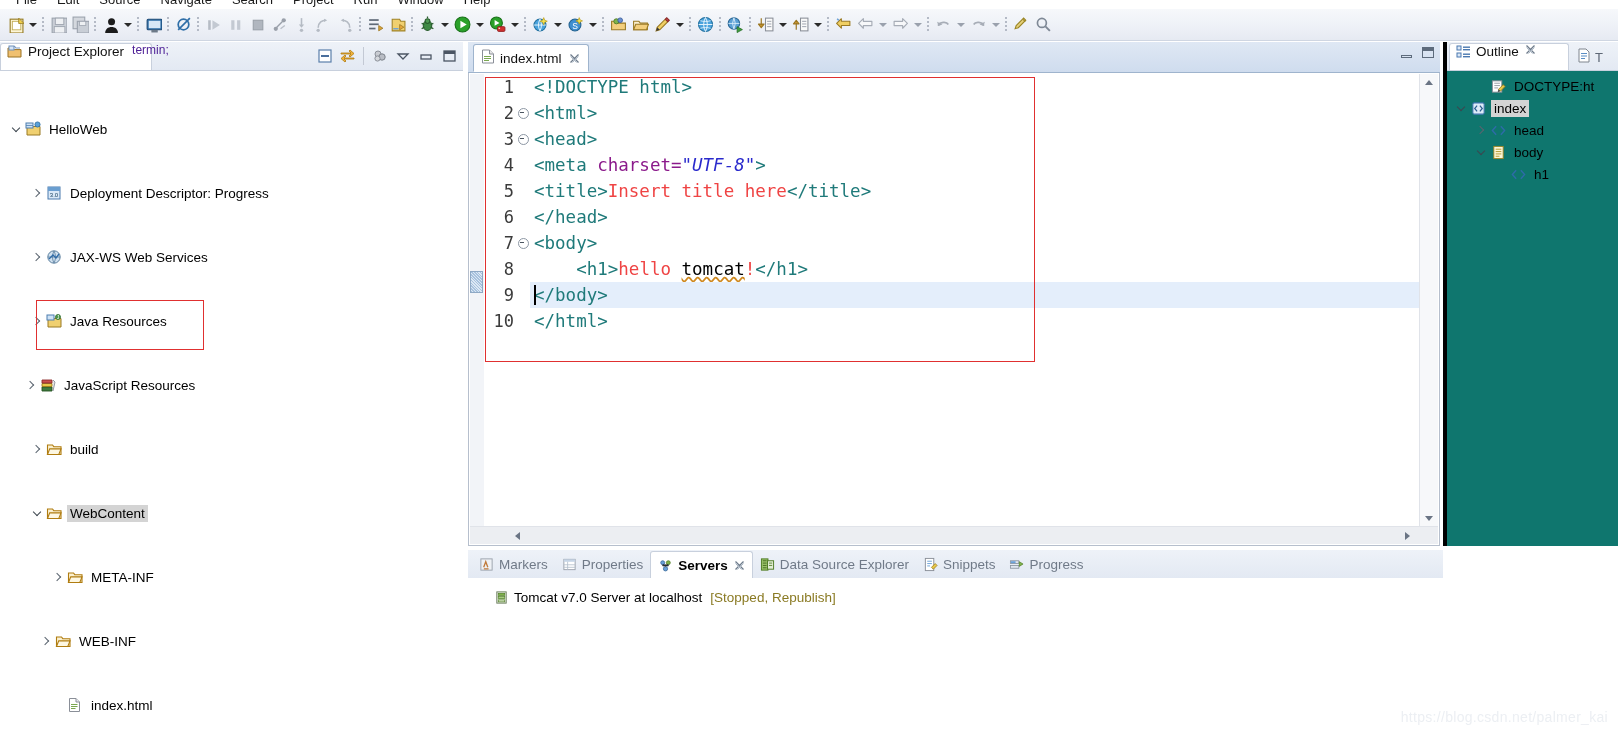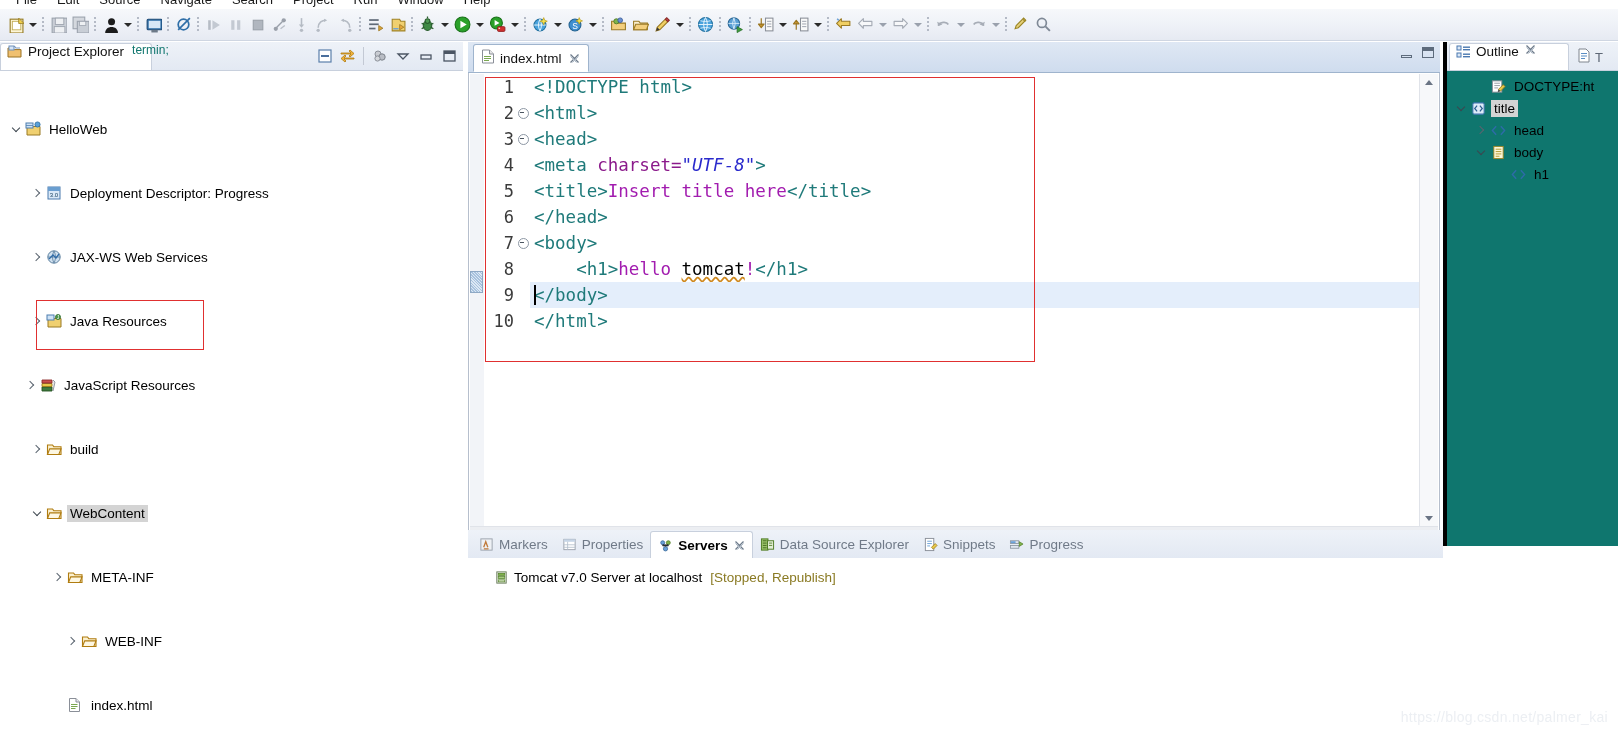--- a/index.html
+++ b/index.html
@@ -121,21 +121,21 @@
     box-sizing: border-box;
   }
   .view-tab .tab-label {
     font-size: 13.5px;
     color: #111111;
     margin: 0 6px 0 5px;
     white-space: nowrap;
   }
   .tab-close {
     font-size: 12px;
-    color: #0f766e;
+    color: #4c1d95;
     line-height: 1;
     margin-left: 2px;
   }
   .view-toolbar {
     position: absolute;
     right: 4px; top: 2px;
     height: 24px;
     display: flex;
     align-items: center;
     gap: 2px;
@@ -367,21 +367,21 @@
     color: #000000;
     padding-left: 4px;
     position: relative;
   }
   .cline.current {
     background: #e4eefb;
   }
   .tag      { color: #1f7a7a; }
   .attrname { color: #8b1a8b; }
   .attrval  { color: #2a2acc; font-style: italic; }
-  .txt      { color: #a21caf; }
+  .txt      { color: #ef4444; }
   .misspelled {
     text-decoration: underline wavy #d08a20;
     text-decoration-skip-ink: none;
   }
   
   #caret {
     position: absolute;
     left: 4px; top: 3px;
     width: 1.6px; height: 20px;
     background: #000000;
@@ -441,21 +441,21 @@
   .sb-arrow.right::after {
     content: "";
     border-top: 4px solid transparent;
     border-bottom: 4px solid transparent;
     border-left: 5px solid #6a7484;
   }
 
   
   #bottom-panel {
     position: absolute;
-    left: 468px; top: 488px;
+    left: 468px; top: 508px;
     width: 1150px; height: 189px;
     background: #737373;
   }
   .bp-tabrow {
     position: relative;
     height: 28px;
     background: linear-gradient(to bottom, #eef2f8 0%, #e3e9f3 100%);
     border-bottom: 1px solid #c8d0dd;
     display: flex;
     align-items: flex-end;
@@ -977,21 +977,21 @@
         <div class="trow" style="padding-left: 50px;">
           <div class="twist collapsed"></div>
           <div class="ticon">
             <svg width="16" height="16" viewBox="0 0 16 16">
               <path d="M1.5 13.5V4h5l1.3 1.7h7.2v7.8z" fill="#fbf0cf" stroke="#b07c10" stroke-width="1.1"></path>
               <path d="M1.5 13.5l2.2-5.6h11.3l-2.2 5.6z" fill="#fdf7e2" stroke="#b07c10" stroke-width="1.1"></path>
             </svg>
           </div>
           <span class="tlabel">META-INF</span>
         </div>
-        <div class="trow" style="padding-left: 64px;">
+        <div class="trow" style="padding-left: 38px;">
           <div class="twist collapsed"></div>
           <div class="ticon">
             <svg width="16" height="16" viewBox="0 0 16 16">
               <path d="M1.5 13.5V4h5l1.3 1.7h7.2v7.8z" fill="#fbf0cf" stroke="#b07c10" stroke-width="1.1"></path>
               <path d="M1.5 13.5l2.2-5.6h11.3l-2.2 5.6z" fill="#fdf7e2" stroke="#b07c10" stroke-width="1.1"></path>
             </svg>
           </div>
           <span class="tlabel">WEB-INF</span>
         </div>
         <div class="trow" style="padding-left: 50px;">
@@ -1236,21 +1236,21 @@
           <span class="olabel">DOCTYPE:ht</span>
         </div>
         <div class="orow" style="padding-left: 6px;">
           <div class="twist expanded"></div>
           <div class="ticon">
             <svg width="15" height="15" viewBox="0 0 16 16">
               <rect x="2" y="2" width="12" height="12" rx="1.5" fill="#dcebf8" stroke="#3f75ad" stroke-width="1.1"></rect>
               <path d="M6.5 5L4 8l2.5 3M9.5 5L12 8l-2.5 3" fill="none" stroke="#2a5d8f" stroke-width="1.3"></path>
             </svg>
           </div>
-          <span class="olabel selected">title</span>
+          <span class="olabel selected">index</span>
         </div>
         <div class="orow" style="padding-left: 26px;">
           <div class="twist collapsed"></div>
           <div class="ticon">
             <svg width="15" height="15" viewBox="0 0 16 16">
               <path d="M5.5 3.5L1.5 8l4 4.5M10.5 3.5L14.5 8l-4 4.5" fill="none" stroke="#2e6ba8" stroke-width="1.5"></path>
             </svg>
           </div>
           <span class="olabel">head</span>
         </div>

